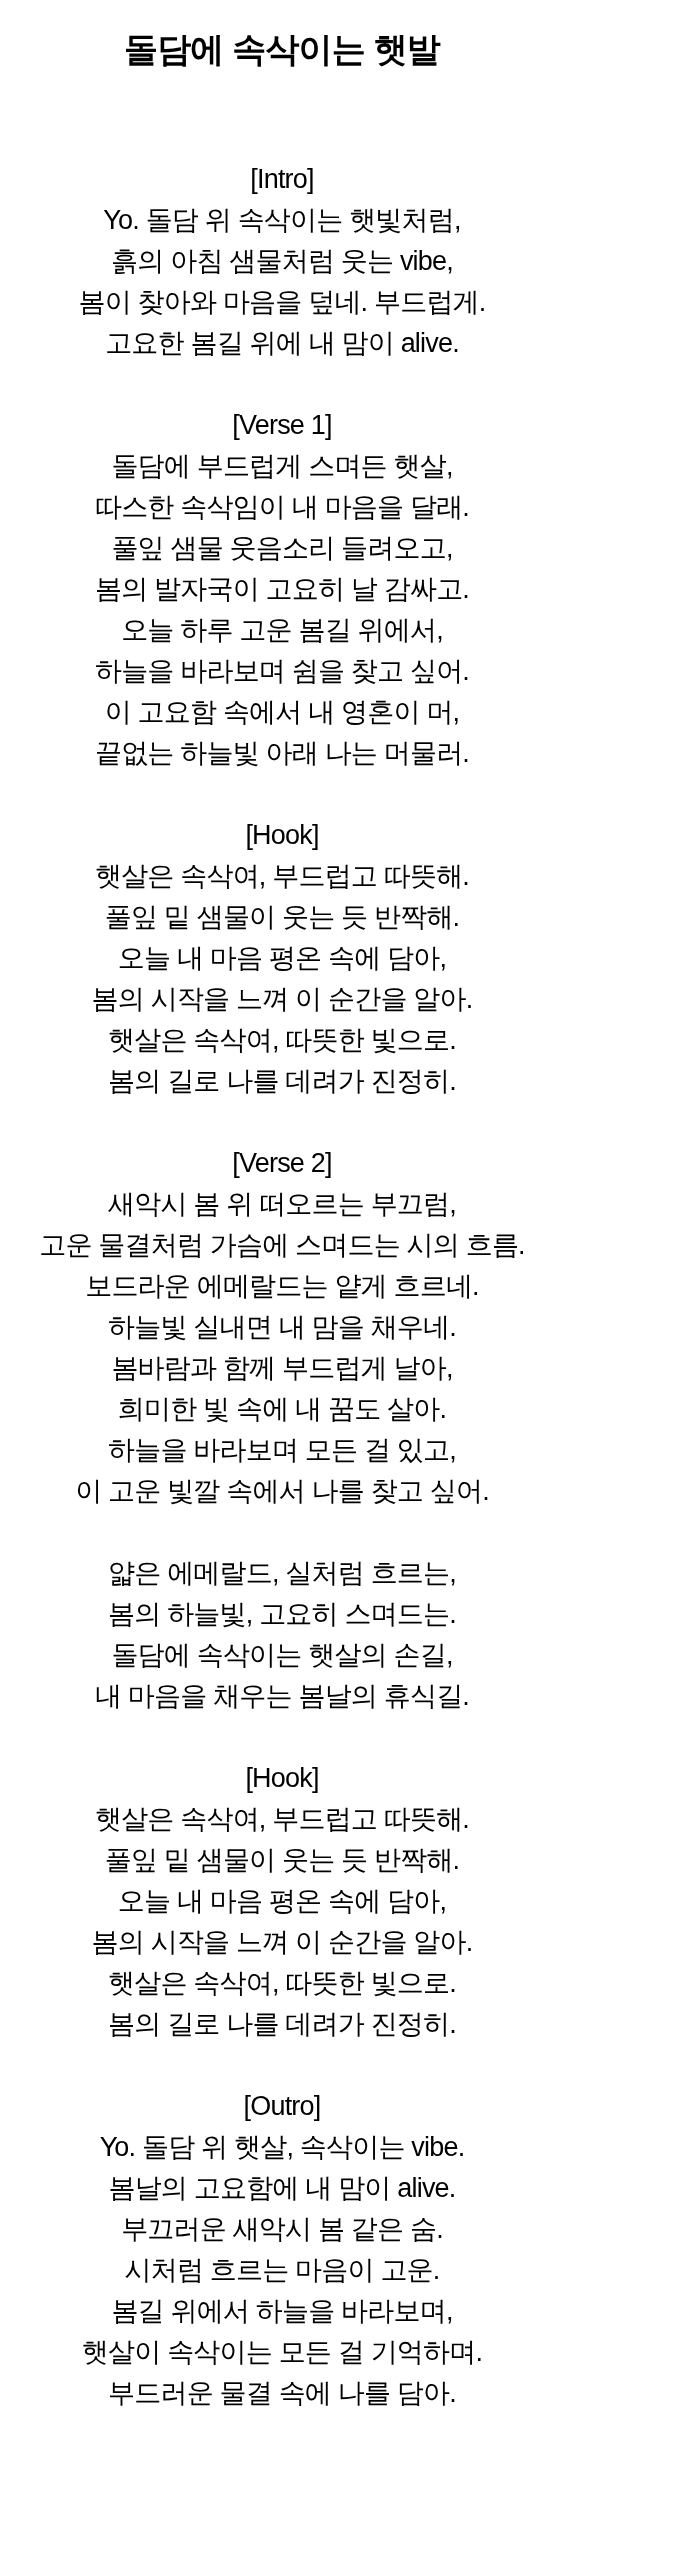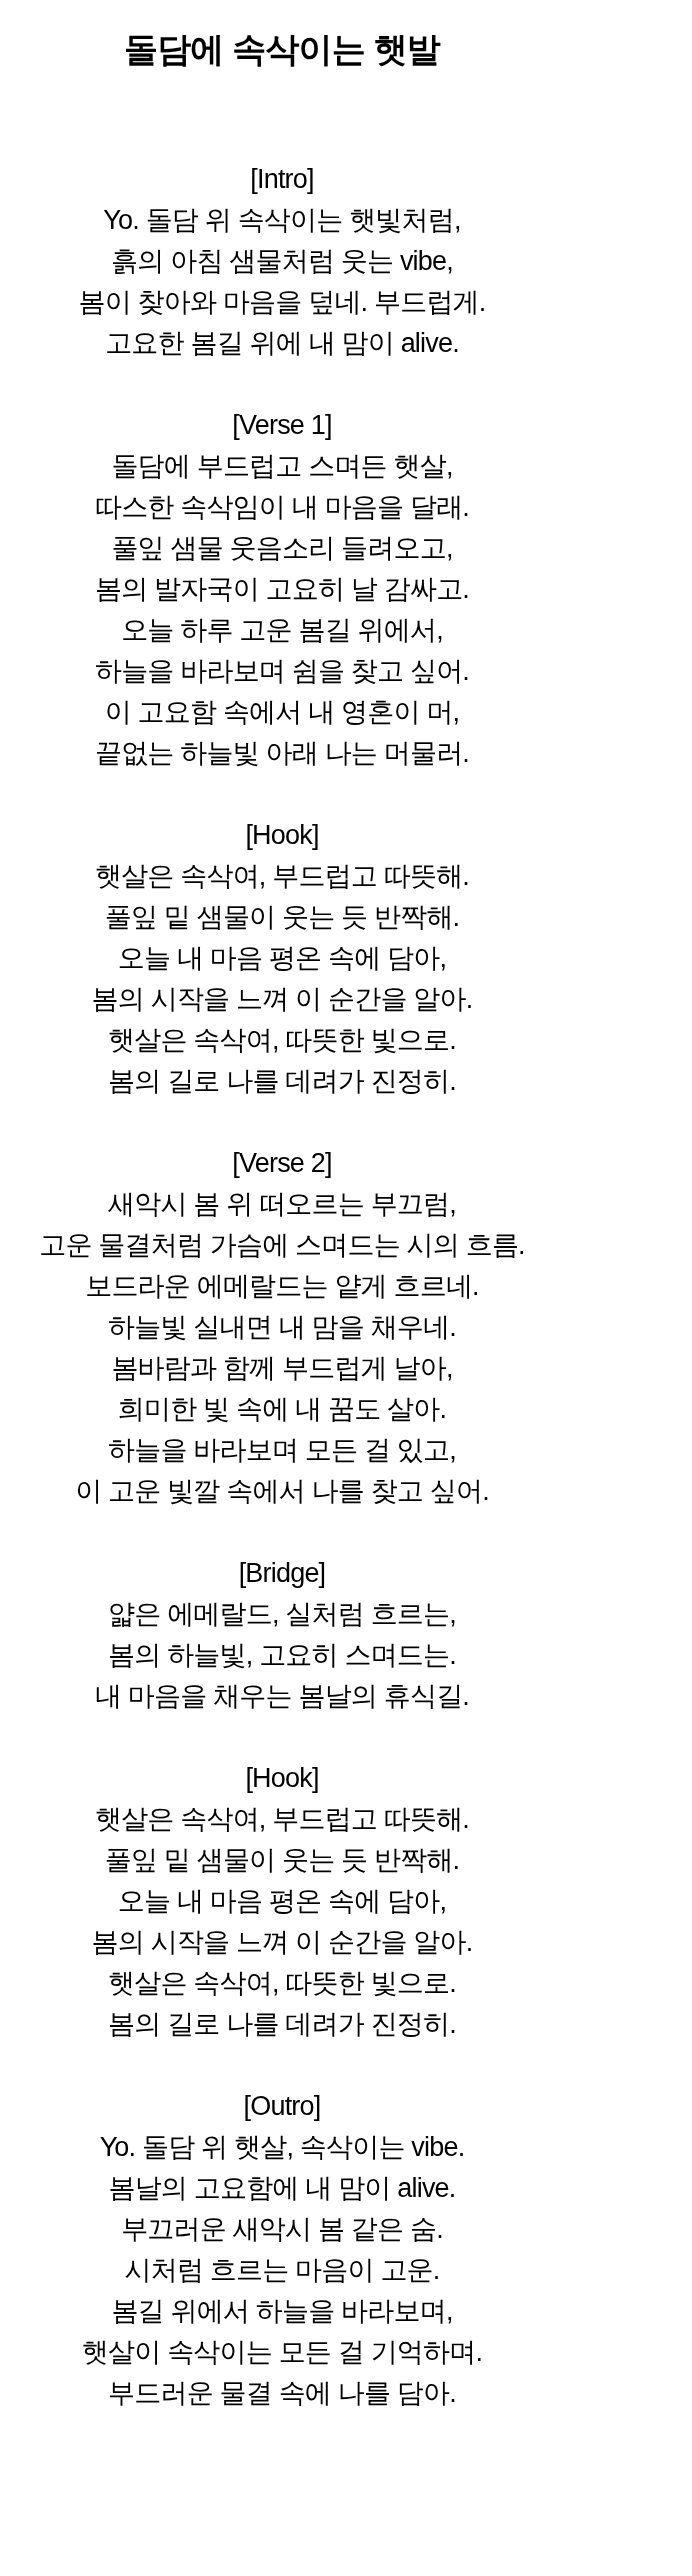--- a/index.html
+++ b/index.html
@@ -54,21 +54,21 @@
           <p class="line">Yo. 돌담 위 속삭이는 햇빛처럼,</p>
           <p class="line">흙의 아침 샘물처럼 웃는 vibe,</p>
           <p class="line">봄이 찾아와 마음을 덮네. 부드럽게.</p>
           <p class="line">고요한 봄길 위에 내 맘이 alive.</p>
         </div>
   </section>
 
   <section class="section">
     <p class="section-header">[Verse 1]</p>
     <div>
-          <p class="line">돌담에 부드럽고 스며든 햇살,</p>
+          <p class="line">돌담에 부드럽게 스며든 햇살,</p>
           <p class="line">따스한 속삭임이 내 마음을 달래.</p>
           <p class="line">풀잎 샘물 웃음소리 들려오고,</p>
           <p class="line">봄의 발자국이 고요히 날 감싸고.</p>
           <p class="line">오늘 하루 고운 봄길 위에서,</p>
           <p class="line">하늘을 바라보며 쉼을 찾고 싶어.</p>
           <p class="line">이 고요함 속에서 내 영혼이 머,</p>
           <p class="line">끝없는 하늘빛 아래 나는 머물러.</p>
         </div>
   </section>
 
@@ -92,24 +92,24 @@
           <p class="line">보드라운 에메랄드는 얕게 흐르네.</p>
           <p class="line">하늘빛 실내면 내 맘을 채우네.</p>
           <p class="line">봄바람과 함께 부드럽게 날아,</p>
           <p class="line">희미한 빛 속에 내 꿈도 살아.</p>
           <p class="line">하늘을 바라보며 모든 걸 있고,</p>
           <p class="line">이 고운 빛깔 속에서 나를 찾고 싶어.</p>
         </div>
   </section>
 
   <section class="section">
-    <p class="section-header">[Bridge]</p>
     <div>
           <p class="line">얇은 에메랄드, 실처럼 흐르는,</p>
           <p class="line">봄의 하늘빛, 고요히 스며드는.</p>
+          <p class="line">돌담에 속삭이는 햇살의 손길,</p>
           <p class="line">내 마음을 채우는 봄날의 휴식길.</p>
         </div>
   </section>
 
   <section class="section">
     <p class="section-header">[Hook]</p>
     <div>
           <p class="line">햇살은 속삭여, 부드럽고 따뜻해.</p>
           <p class="line">풀잎 밑 샘물이 웃는 듯 반짝해.</p>
           <p class="line">오늘 내 마음 평온 속에 담아,</p>

